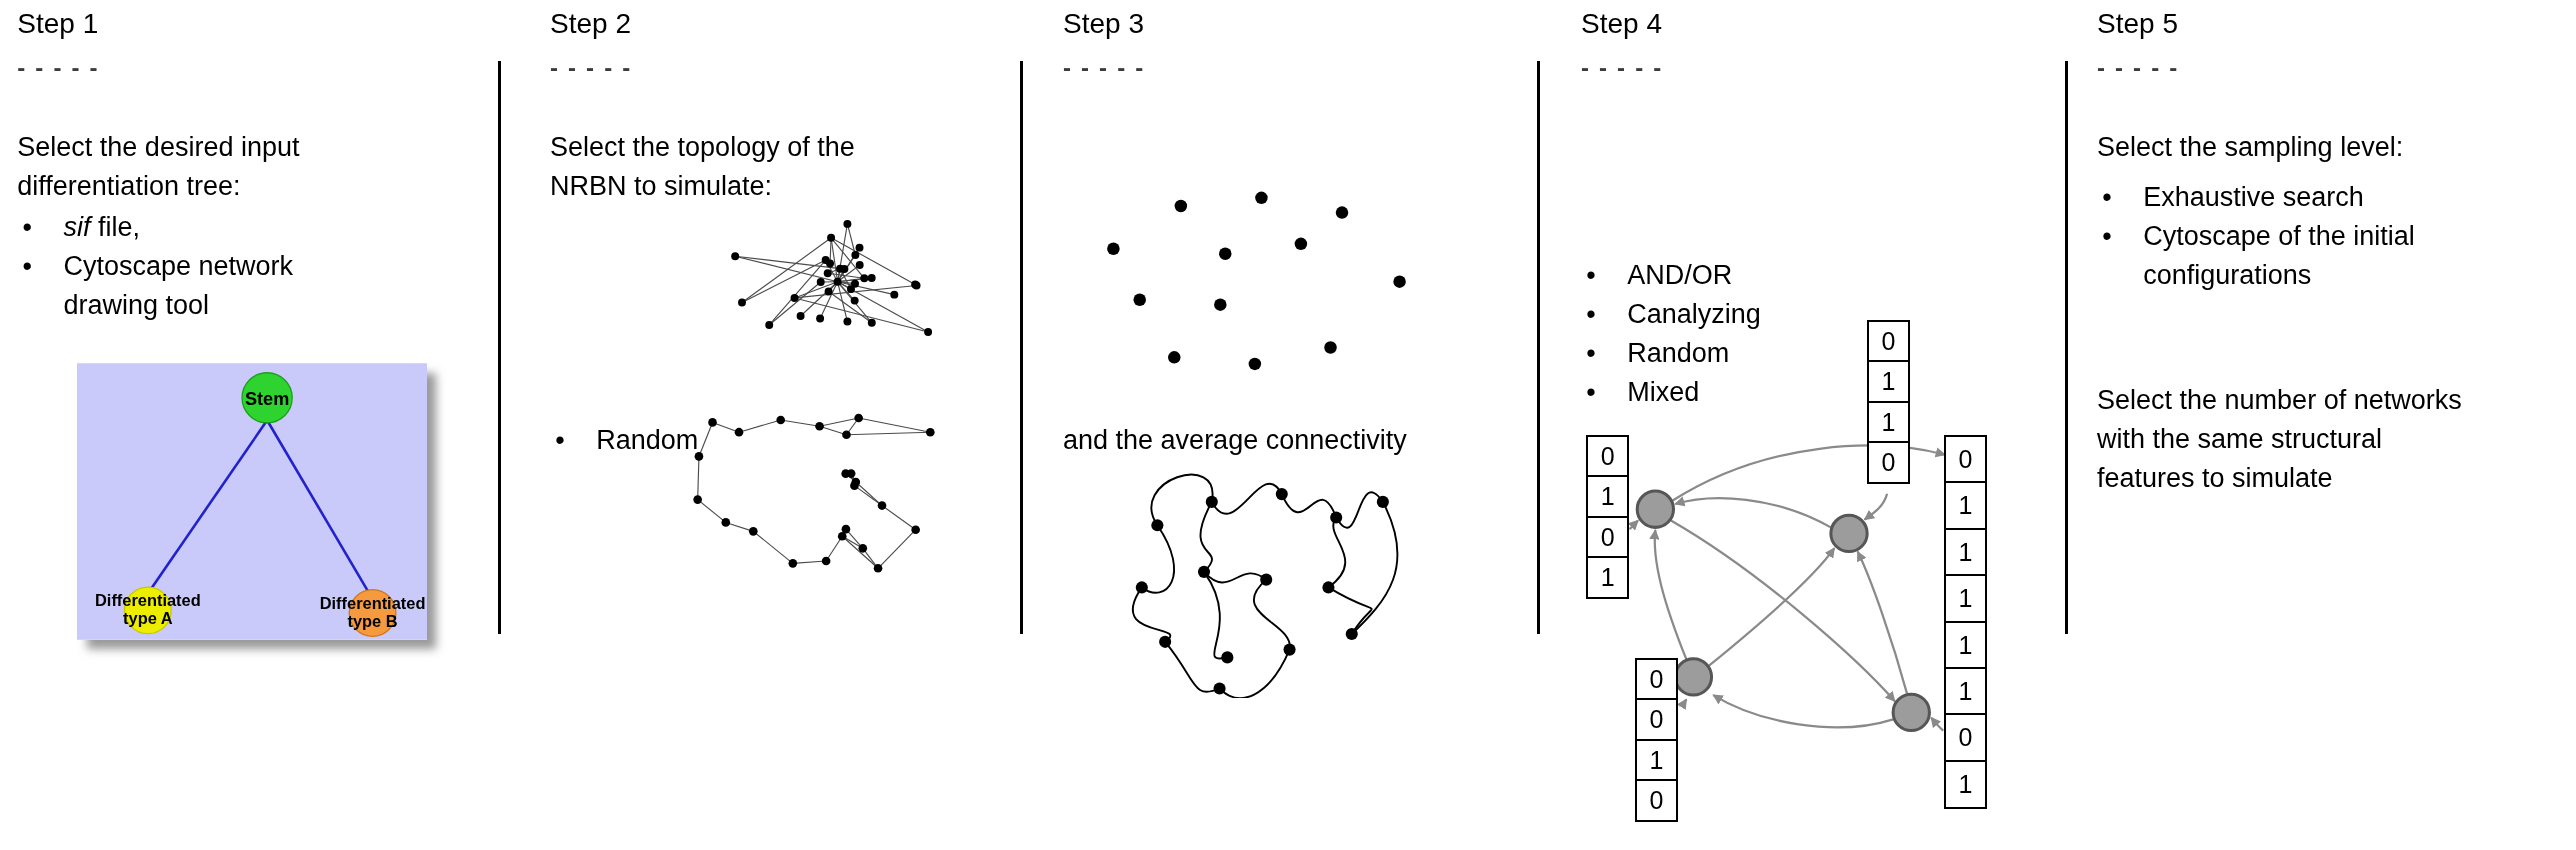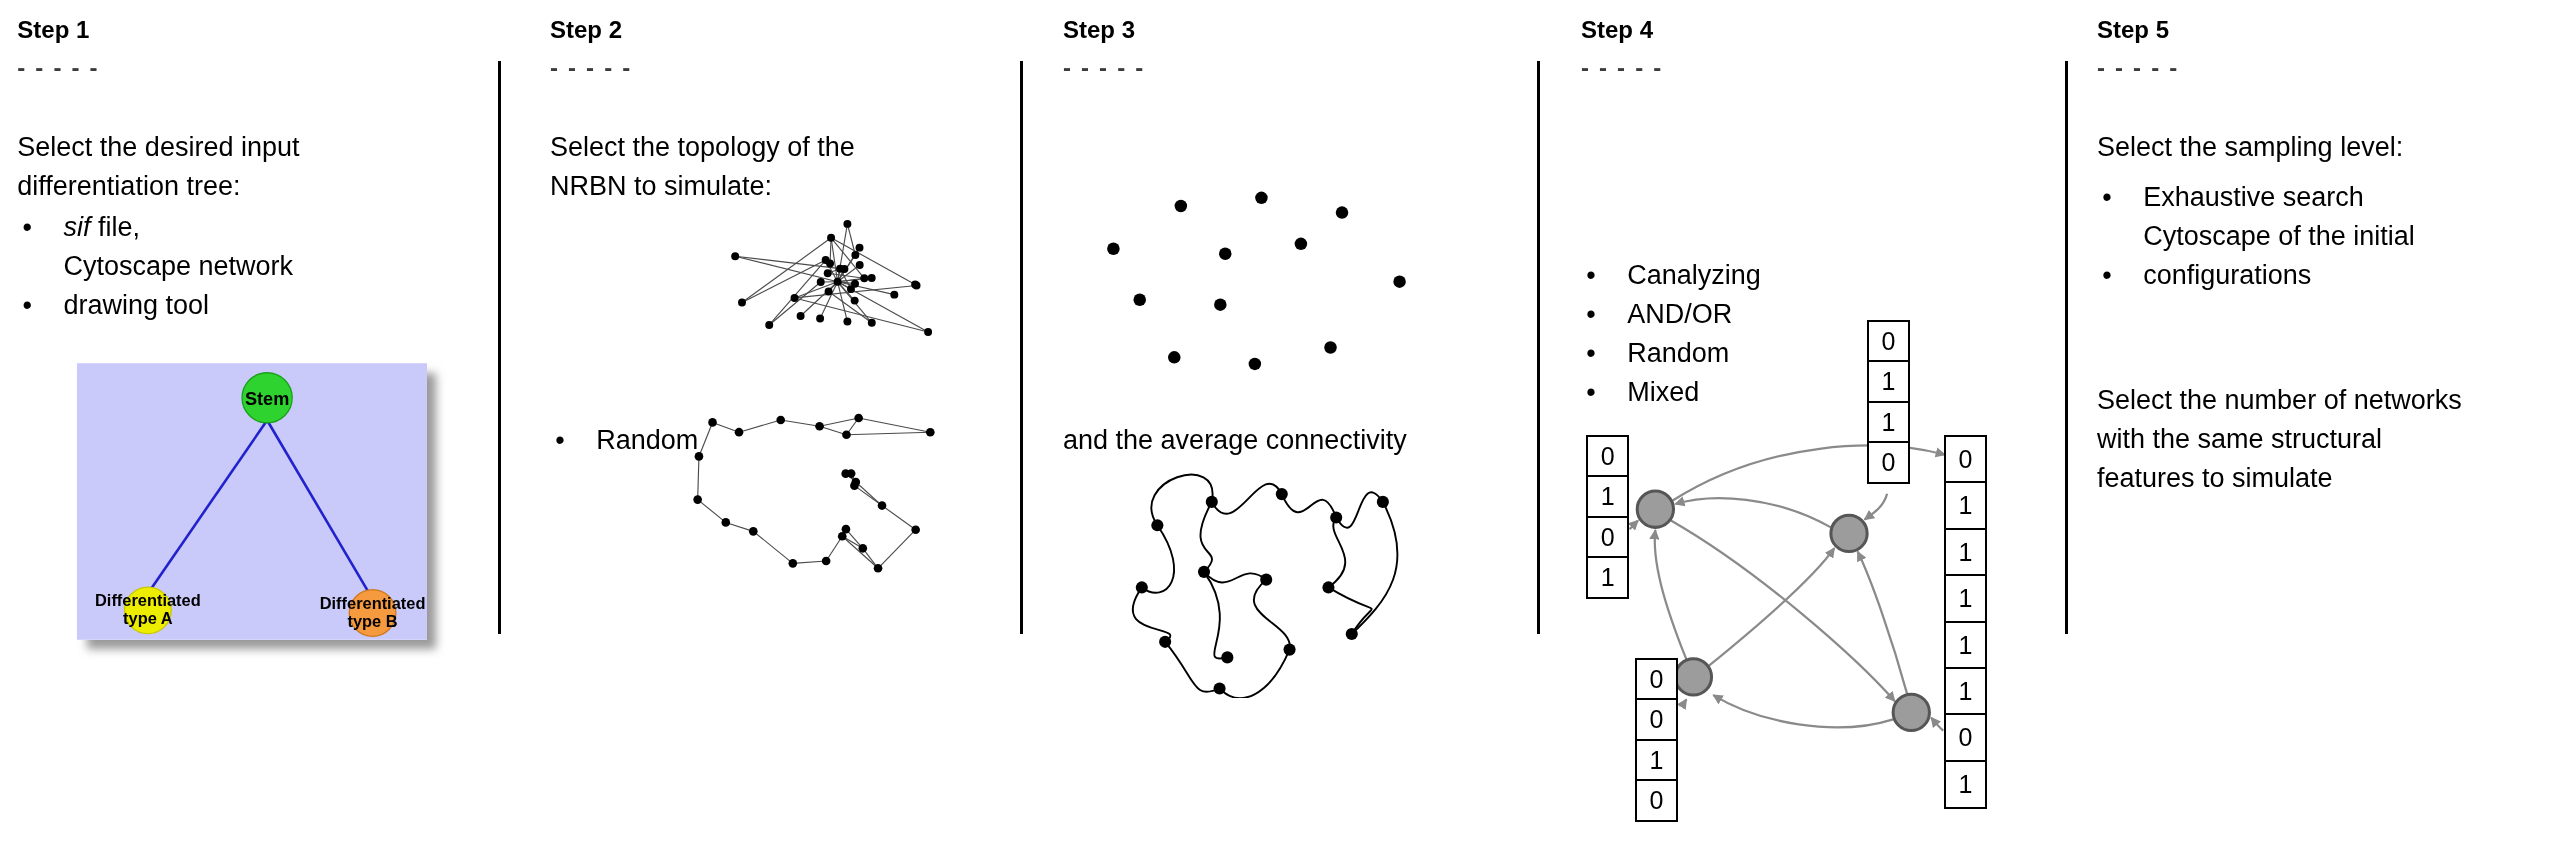--- a/index.html
+++ b/index.html
@@ -1,25 +1,25 @@
 <!DOCTYPE html>
 <html style="font-size:14px"><head>
 <meta charset="utf-8">
 <style>
   *{margin:0;padding:0;box-sizing:border-box}
   body{background:#fff;color:#000;font-family:"Liberation Sans",sans-serif;overflow:hidden}
   #canvas{position:relative;width:2576px;height:851px;background:#fff}
   .divider{position:absolute;top:61px;height:573px;width:2.6px;background:#000}
   .col{position:absolute;top:0;height:851px}
-  .step-title{position:absolute;top:16px;left:0;font-size:24px;font-weight:700}
+  .step-title{position:absolute;top:8px;left:0;font-size:28px;font-weight:400}
   .dashes{position:absolute;top:54px;left:0;font-size:24px;font-weight:700;color:#3c3c3c;letter-spacing:1.7px;white-space:nowrap}
   .para{position:absolute;left:0;font-size:27px;line-height:1.44}
   .para b{font-weight:400}
   .bullets{position:absolute;left:0;list-style:none;font-size:27px;line-height:1.44}
-  .bullet{display:flex;align-items:flex-end}
+  .bullet{display:flex;align-items:flex-start}
   .bullet::before{content:"\2022";flex:none;width:41px;padding-left:5.2px}
   .btext{display:block}
   .tree-box{position:absolute;left:60px;top:363px;width:350px;height:277px;box-shadow:9.5px 9.5px 8.7px rgba(110,110,110,.7)}
   .tree-label{font-family:"Liberation Sans",sans-serif;font-weight:700;font-size:19px;fill:#000;text-anchor:middle}
   .stem-label{font-family:"Liberation Sans",sans-serif;font-weight:700;font-size:21px;fill:#000;text-anchor:middle}
   .netsvg{position:absolute}
   .squigg path{fill:none;stroke:#000;stroke-width:2.2}
   .bool-table{position:absolute;display:flex;flex-direction:column}
   .bool-cell{width:43px;height:43px;margin-top:-2.6px;border:2.6px solid #000;background:#fff;display:flex;align-items:center;justify-content:center;font-size:25px}
   .bool-cell.tall{height:49px}
@@ -259,24 +259,24 @@
           <circle cx="117" cy="261" r="7"></circle>
       </g>
     </svg>
   </section>
 
   <section class="col" style="left:1581px;width:481px">
     <h2 class="step-title">Step 4</h2>
     <div class="dashes">- - - - -</div>
     <ul class="bullets" style="top:256px;width:277px">
       <li class="bullet">
+          <span class="btext">AND/OR</span>
+        </li>
+      <li class="bullet">
           <span class="btext">Canalyzing</span>
-        </li>
-      <li class="bullet">
-          <span class="btext">AND/OR</span>
         </li>
       <li class="bullet">
           <span class="btext">Random</span>
         </li>
       <li class="bullet">
           <span class="btext">Mixed</span>
         </li>
     </ul>
 
     <svg class="s4svg" width="415" height="532" viewBox="0 0 480 615">

